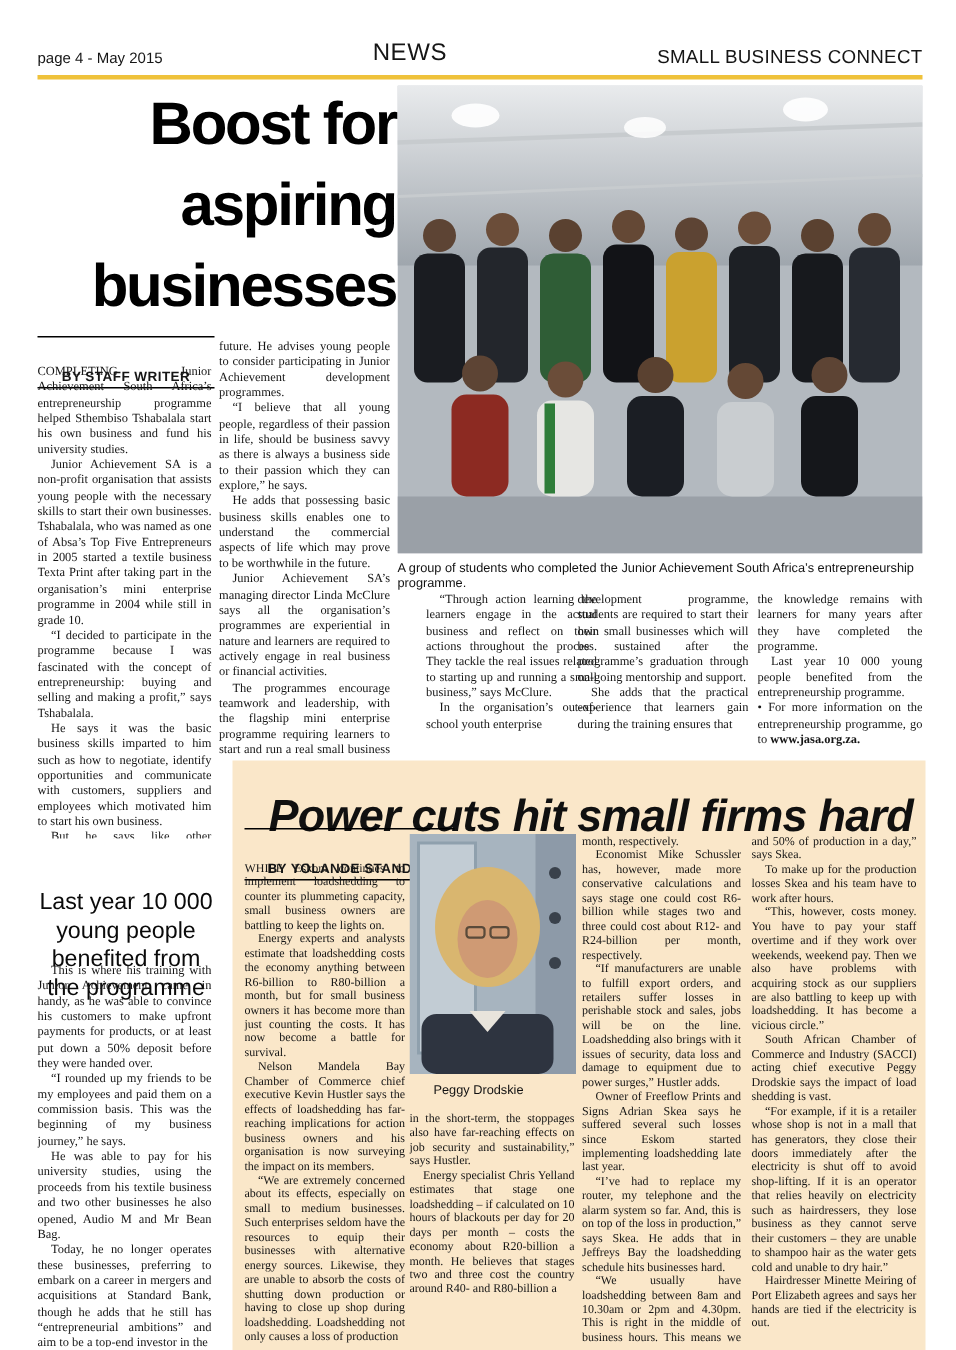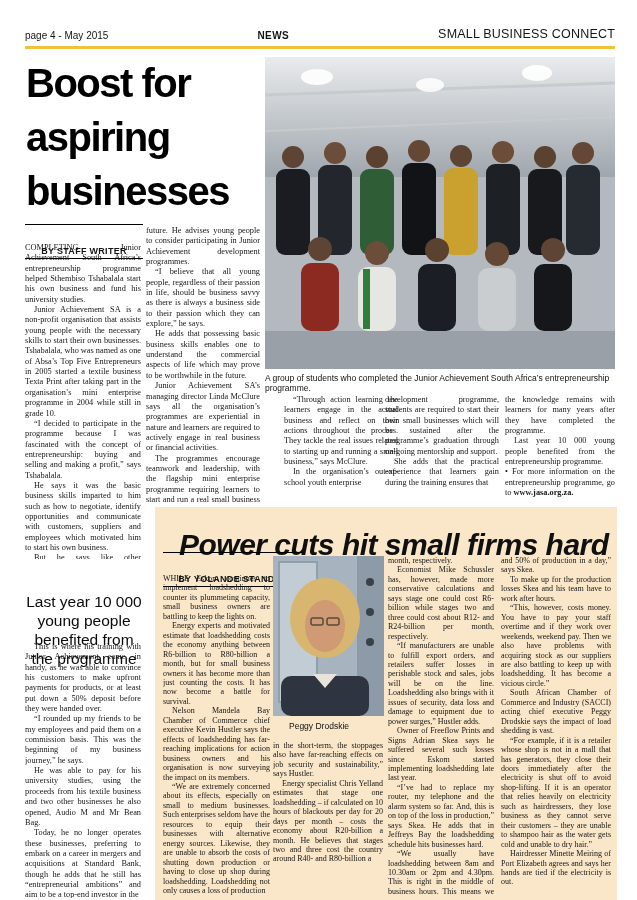--- a/index.html
+++ b/index.html
@@ -5,25 +5,25 @@
   * { box-sizing: border-box; }
   html,body { margin:0; padding:0; background:#ffffff; }
   .page { position:relative; width:637px; height:900px; background:#fff; overflow:hidden;
           font-family:"Liberation Serif", serif; color:#151515; }
   .abs { position:absolute; }
 
   .hdr { display:flex; justify-content:space-between; align-items:flex-end;
          font-family:"Liberation Sans", sans-serif;
          border-bottom:3px solid #EFC23B; padding-bottom:5px; }
   .hdr .l { font-size:10px; }
-  .hdr .c { font-size:10px; font-weight:bold; letter-spacing:.4px; }
+  .hdr .c { font-size:16px; font-weight:normal; letter-spacing:.4px; }
   .hdr .r { font-size:12.5px; letter-spacing:.2px; }
 
   .headline { margin:0; font-family:"Liberation Sans", sans-serif; font-weight:bold;
-              font-size:40px; line-height:54px; letter-spacing:-1.5px; color:#000; }
+              font-size:40px; line-height:54px; letter-spacing:-1.5px; color:#000;text-align:right; }
 
   .bylinebox { font-family:Liberation Sans, sans-serif; font-size:9px; font-weight:bold;
                text-align:center; border-top:1px solid #000; border-bottom:1px solid #000;
                padding:21px 0 2px; letter-spacing:.3px; background:transparent; }
 
   .bcol { overflow:hidden; }
   .bcol p { margin:0; text-align:justify; text-indent:9px; font-size:8.3px; line-height:10.35px; }
   .bcol p.np { text-indent:0; }
   .pcol p { font-size:8px; line-height:9.45px; }
 
@@ -147,21 +147,21 @@
   </div>
 
   <div class="abs powerbox" style="left:155px; top:507px; width:462px; height:393px;"></div>
 
   <h2 class="abs powerhead" style="left:162px; top:511px;">Power cuts hit small firms hard</h2>
 
   <div class="abs bylinebox" style="left:163px; top:552px; width:140px;">BY YOLANDE STANDER</div>
 
   <div class="abs bcol pcol" style="left:163px; top:574px; width:107px; height:322px;">
     <p class="np">WHILE Eskom continues to implement loadshedding to counter its plummeting capacity, small business owners are battling to keep the lights on.</p>
-    <p>Energy experts and motivated estimate that loadshedding costs the economy anything between R6-billion to R80-billion a month, but for small business owners it has become more than just counting the costs. It has now become a battle for survival.</p>
+    <p>Energy experts and analysts estimate that loadshedding costs the economy anything between R6-billion to R80-billion a month, but for small business owners it has become more than just counting the costs. It has now become a battle for survival.</p>
     <p>Nelson Mandela Bay Chamber of Commerce chief executive Kevin Hustler says the effects of loadshedding has far-reaching implications for action business owners and his organisation is now surveying the impact on its members.</p>
     <p>“We are extremely concerned about its effects, especially on small to medium businesses. Such enterprises seldom have the resources to equip their businesses with alternative energy sources. Likewise, they are unable to absorb the costs of shutting down production or having to close up shop during loadshedding. Loadshedding not only causes a loss of production</p>
   </div>
 
   <div class="abs" style="left:273px; top:556px; width:111px; height:160px;">
     <svg width="111" height="160" viewBox="0 0 111 160">
       <rect x="0" y="0" width="111" height="160" fill="#a7b4bf"></rect>
       <rect x="6" y="6" width="38" height="140" fill="#c2ccd4" stroke="#8fa0ad" stroke-width="2"></rect>
       <rect x="84" y="0" width="27" height="160" fill="#8d9aa8"></rect>
       <circle cx="97" cy="26" r="4" fill="#39414b"></circle>

